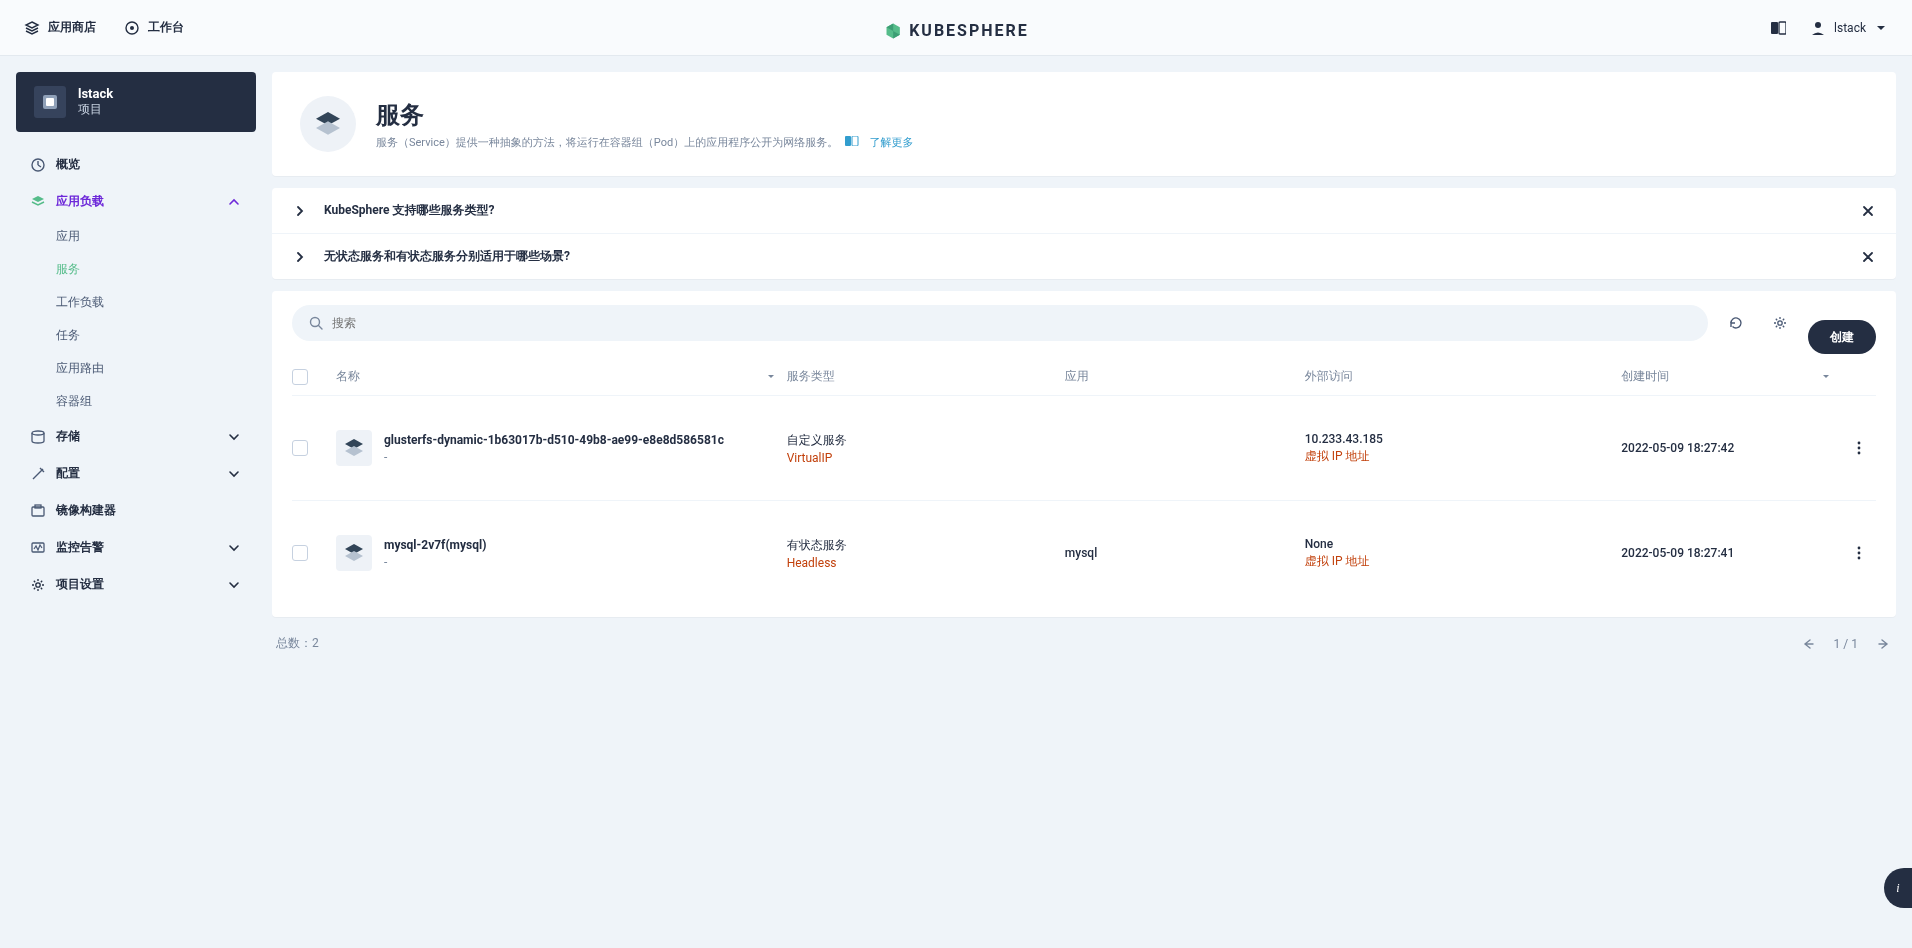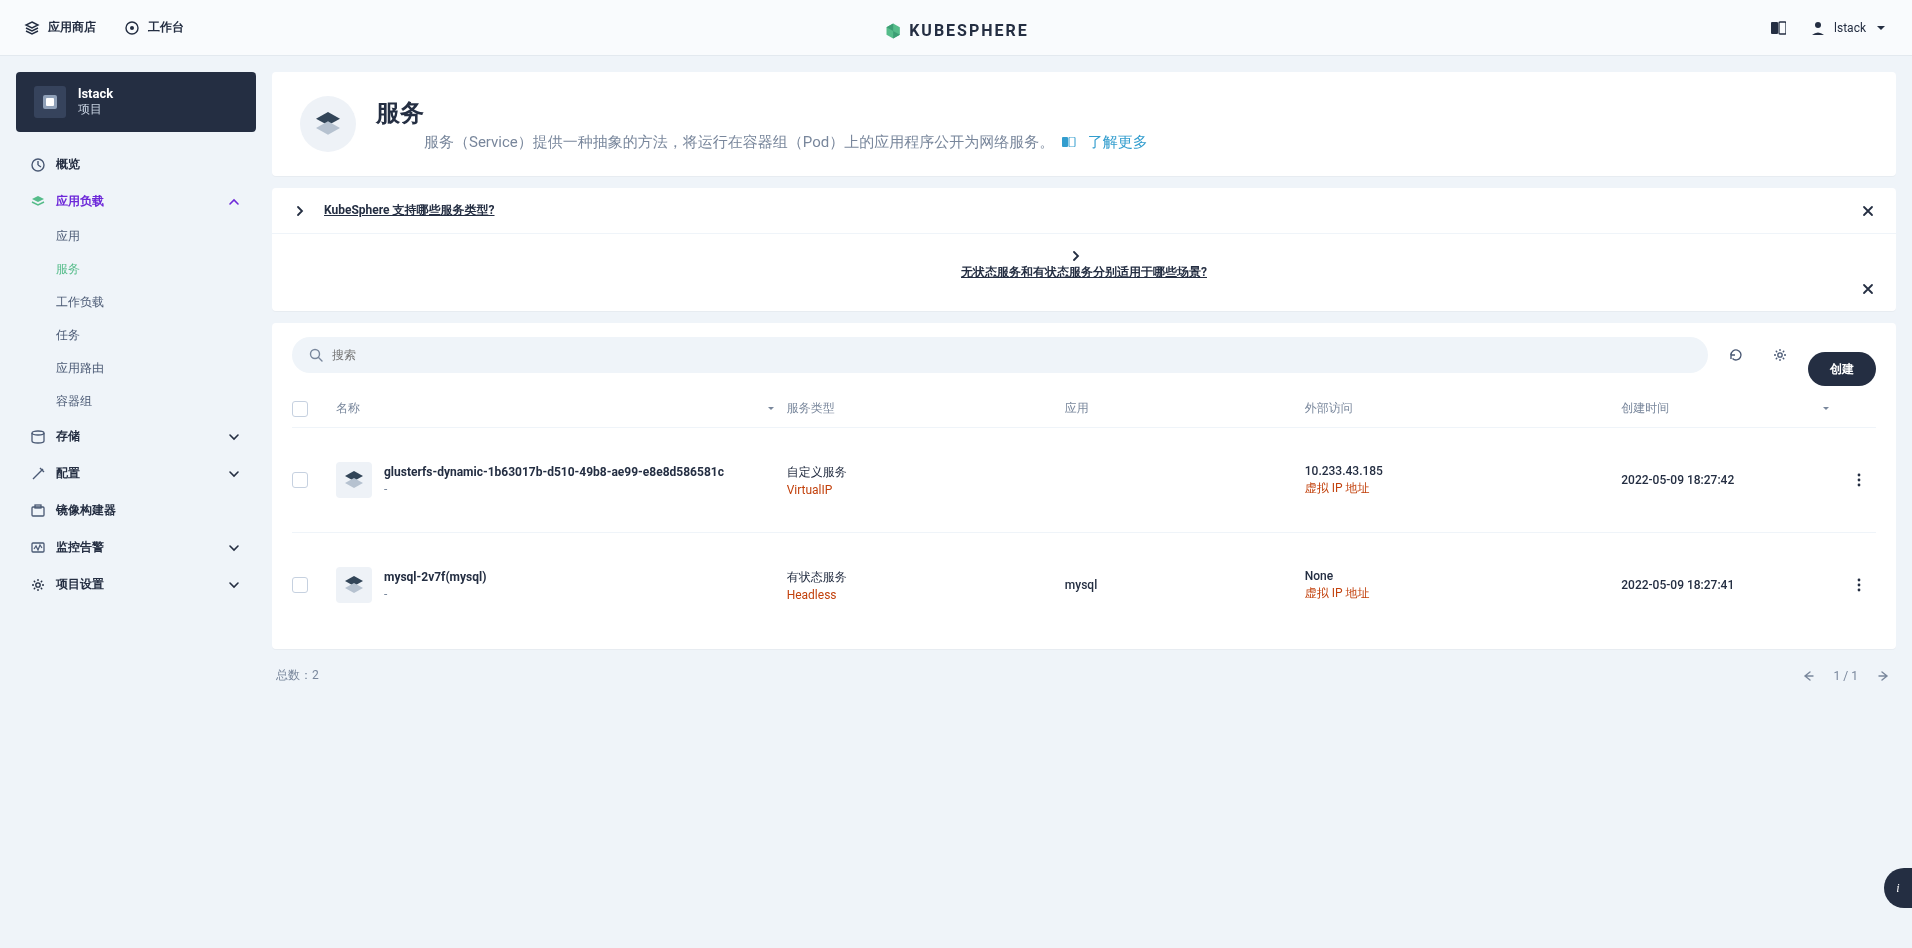--- a/index.html
+++ b/index.html
@@ -32,28 +32,28 @@
 .nav-icon { width:16px; height:16px; flex:none; display:inline-flex; align-items:center; justify-content:center; }
 .nav-caret { margin-left:auto; }
 .sub-nav { list-style:none; }
 .sub-nav-item { padding:8px 14px 8px 40px; cursor:pointer; color:#4a5974; font-weight:500; }
 .sub-nav-item.active { color:#55bc8a; }
 
 
 .page-header { background:#fff; border-radius:4px; padding:24px 28px; display:flex; gap:20px; align-items:center; margin-bottom:12px; box-shadow:0 1px 0 rgba(0,0,0,.03); }
 .ph-icon { width:56px; height:56px; border-radius:50%; background:#eef2f7; display:flex; align-items:center; justify-content:center; flex:none; }
 .ph-title { font-size:24px; font-weight:700; margin-bottom:4px; }
-.ph-desc { color:#79879c; font-size:15px;margin-left:48px; }
+.ph-desc { color:#79879c; font-size:11px; }
 .learn-more { color:#329dce; cursor:pointer; margin-left:8px; }
 .doc-icon { display:inline-block; width:14px; height:10px; margin-left:4px; }
 
 
-.faq { background:#fff; border-radius:4px; box-shadow:0 1px 0 rgba(0,0,0,.03);text-decoration:underline; }
+.faq { background:#fff; border-radius:4px; box-shadow:0 1px 0 rgba(0,0,0,.03); }
 .faq-row { display:flex; align-items:center; padding:14px 20px; border-bottom:1px solid #eff4f9; font-weight:700; cursor:pointer; }
-.faq-row:last-child { border-bottom:none;flex-direction:column; }
+.faq-row:last-child { border-bottom:none; }
 .faq-chevron { margin-right:16px; }
 .faq-close { margin-left:auto; cursor:pointer; }
 
 
 .toolbar { margin-top:12px; display:flex; align-items:center; gap:12px; }
 .search-wrap { flex:1; background:#eff4f9; border-radius:18px; display:flex; align-items:center; padding:0 16px; height:36px; }
 .search-wrap input { flex:1; border:none; background:transparent; outline:none; font-size:12px; color:#4a5974; }
 .tb-btn { width:32px; height:32px; border-radius:50%; display:flex; align-items:center; justify-content:center; cursor:pointer; color:#4a5974; }
 .create-btn { background:#242e42; color:#fff; border:none; border-radius:18px; padding:0 22px; height:34px; font-weight:600; cursor:pointer; font-size:12px;margin-top:29px; }
 

